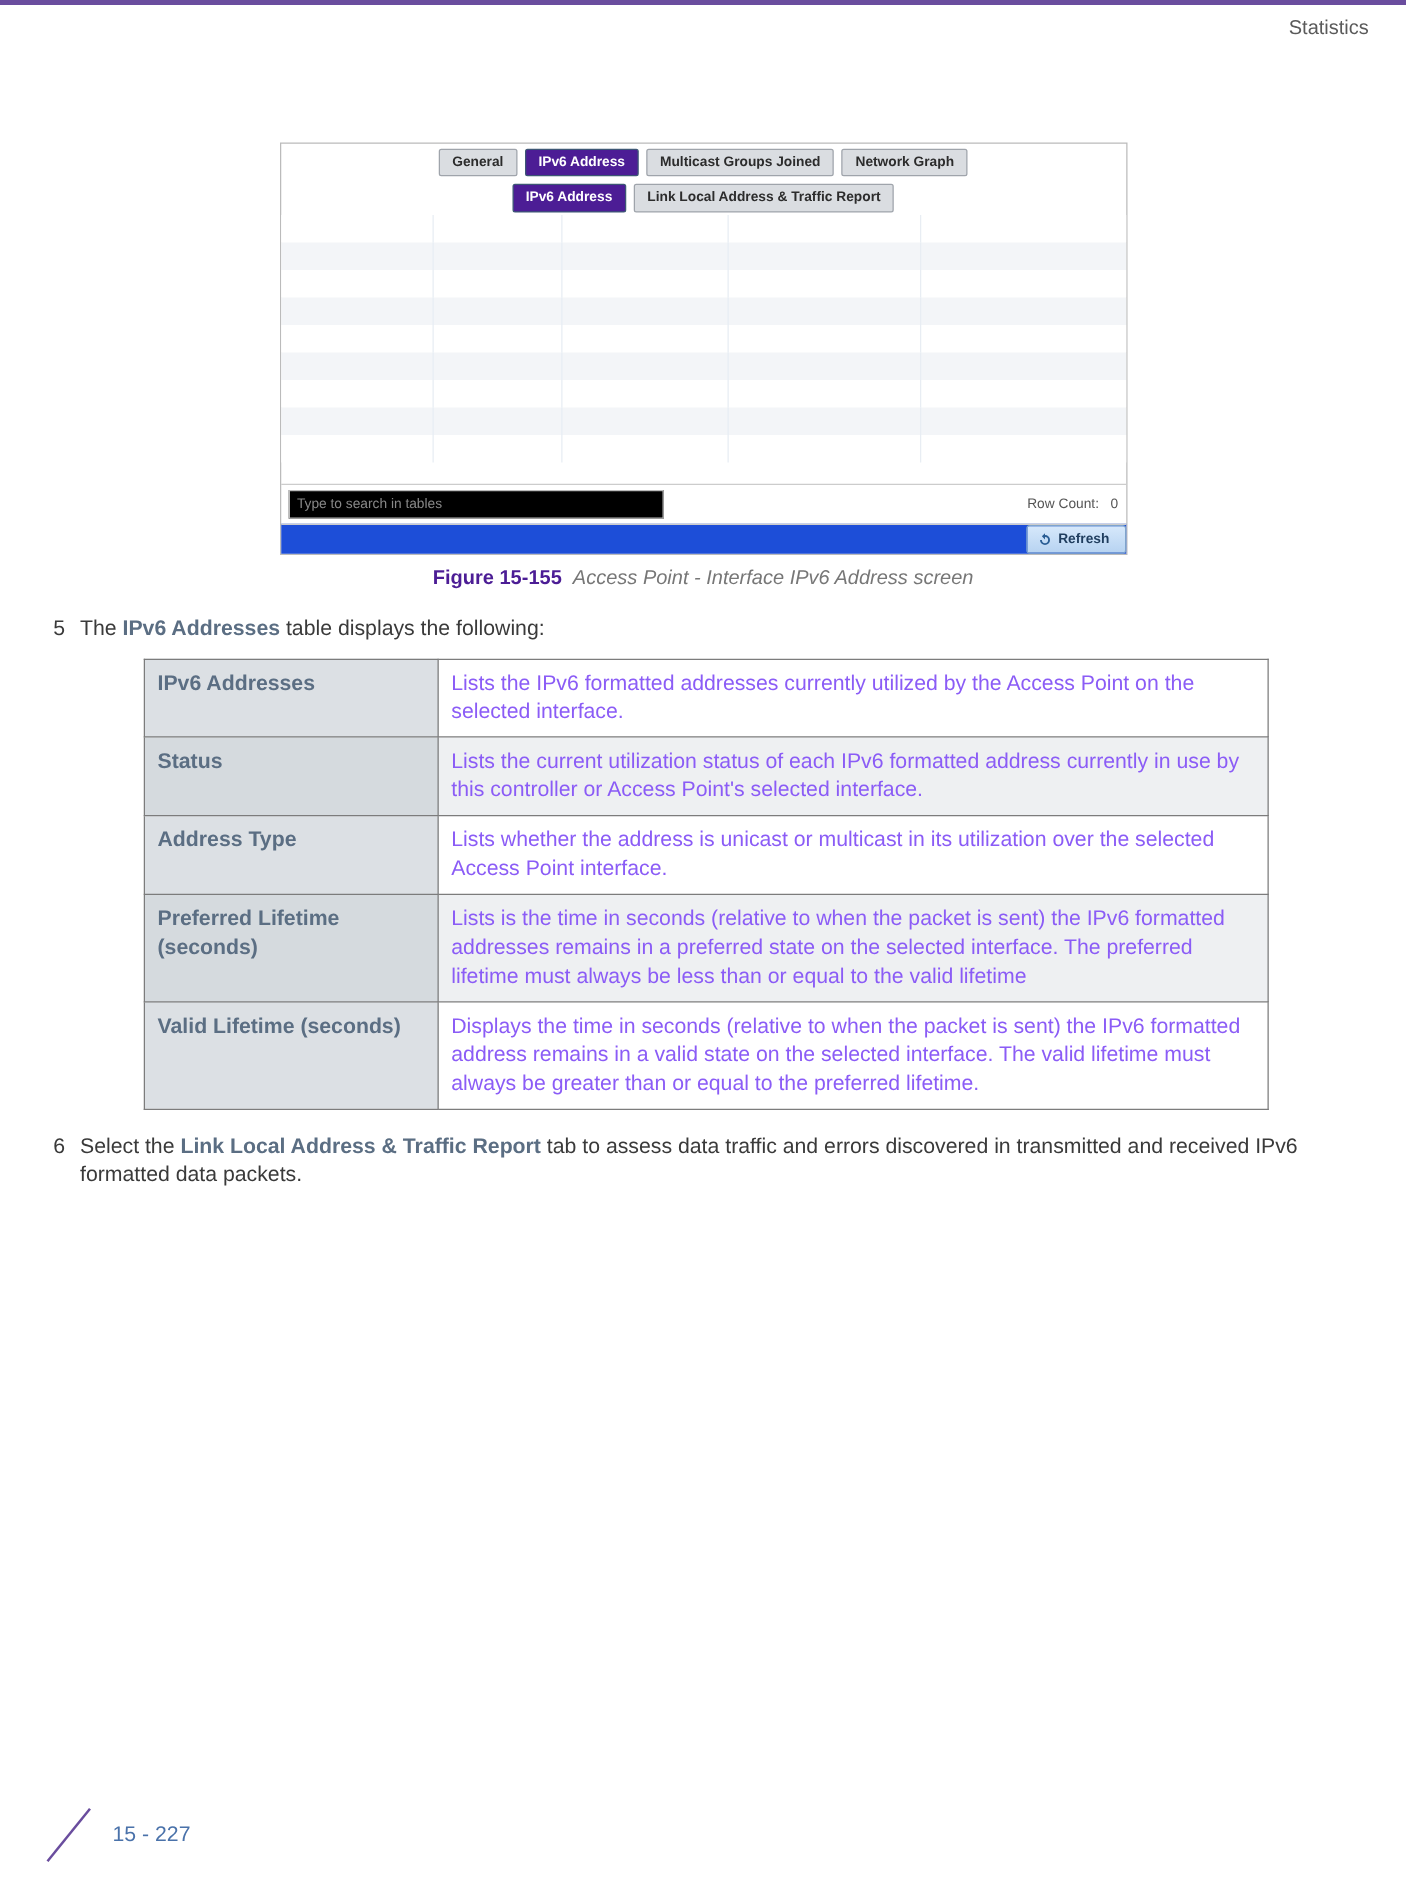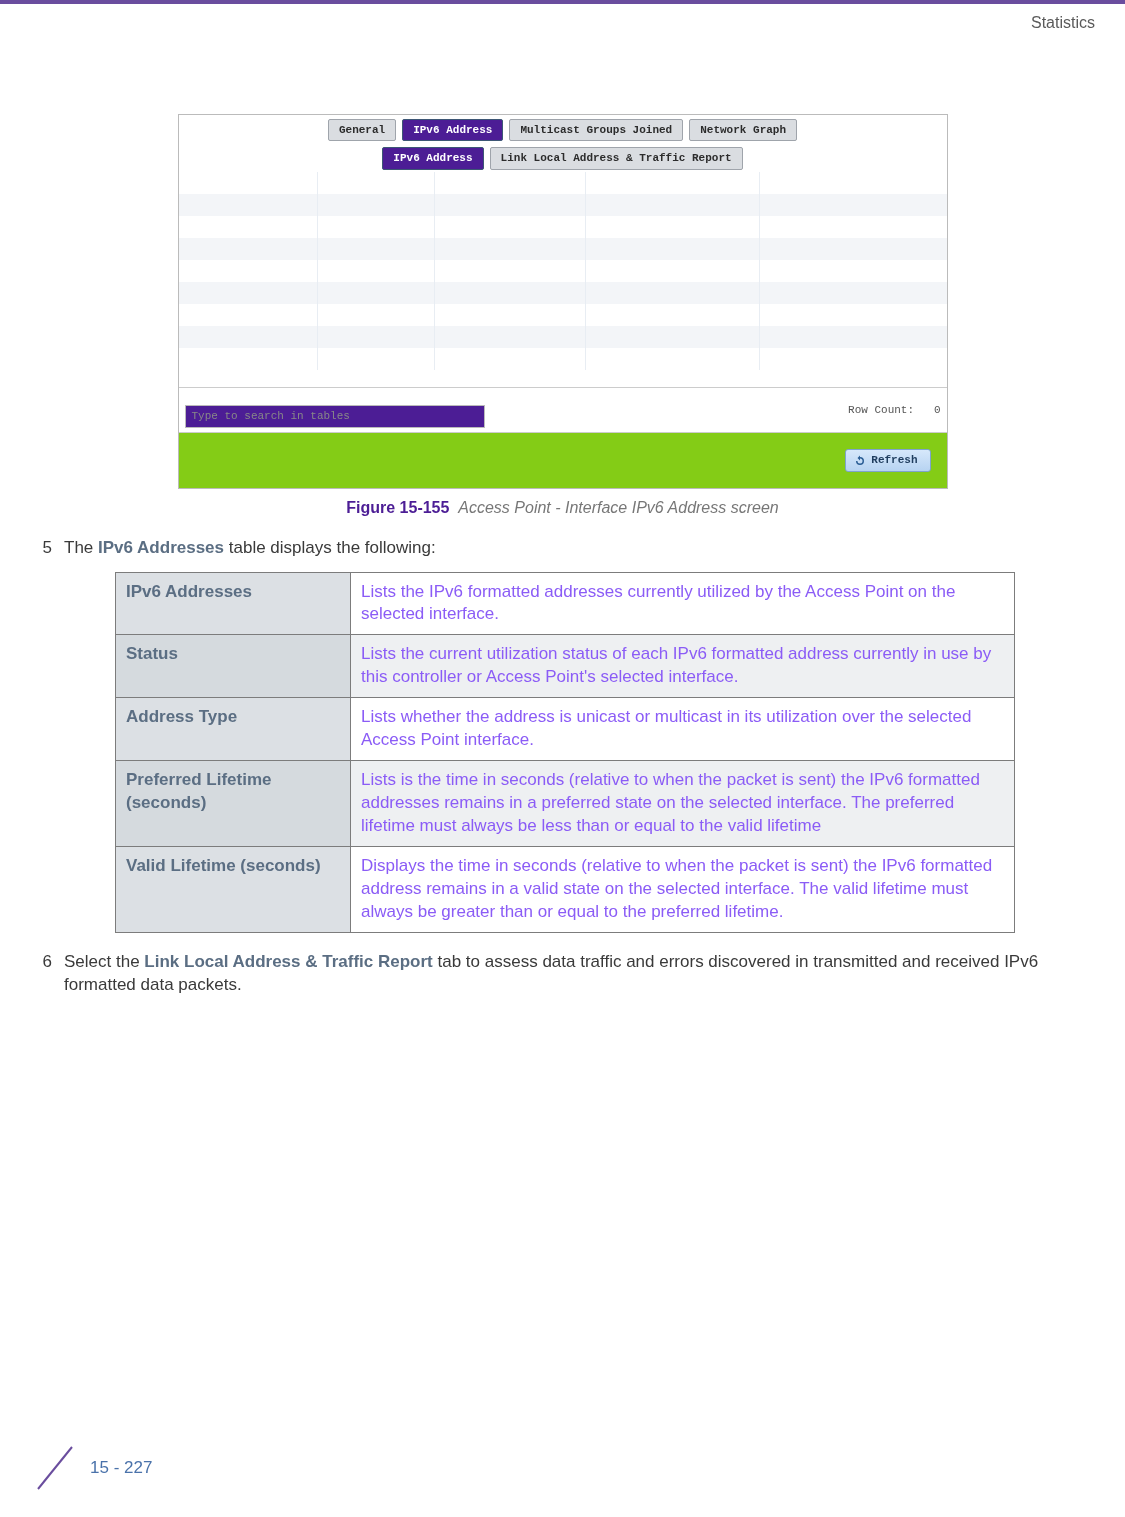--- a/index.html
+++ b/index.html
@@ -18,27 +18,26 @@
     display: flex;
     justify-content: space-between;
     padding: 8px 30px 0 30px;
     font-size: 16px;
     color: #5a5a5a;
   }
   .content { padding: 80px 30px 0 30px; }
 
   
   .screenshot {
-    width: 770px;
+    width: 678px;
     margin: 0 auto;
     border: 1px solid #bbb;
     background: #fff;
     font-size: 12px;
     color: #333;
-    font-family: Liberation Mono, monospace;
   }
   .tabs1, .tabs2 { display: flex; justify-content: center; gap: 6px; padding: 4px 0 2px 0; }
   .tab {
     background: #dadde1;
     border: 1px solid #9fa4ab;
     padding: 3px 10px;
     font-weight: bold;
     font-size: 11px;
     border-radius: 2px;
     color: #2c2c2c;
@@ -69,23 +68,23 @@
   .grid-body .row { display: grid; grid-template-columns: 1.2fr 1fr 1.3fr 1.5fr 1.6fr; height: 22px; }
   .grid-body .row:nth-child(odd){ background:#fff; }
   .grid-body .row:nth-child(even){ background:#f3f5f8; }
   .grid-body .row div { border-right: 1px solid #e8edf3; }
   .grid-body .row div:last-child{ border-right:none; }
   .grid-foot {
     display: flex; justify-content: space-between; align-items:center;
     border-top: 1px solid #ccc; padding: 4px 6px; font-size: 11px; color:#555;
   }
   .searchbox {
-    border: 1px solid #bbb; padding: 3px 6px; width: 300px; color:#888; background:#4c1d95;margin-top:13px;
-  }
-  .refresh-bar { display:flex; justify-content:flex-end; padding:16px; background:#84cc16; border-top:1px solid #ccc;}
+    border: 1px solid #bbb; padding: 3px 6px; width: 300px; color:#888; background:#000000;
+  }
+  .refresh-bar { display:flex; justify-content:flex-end; padding:0; background:#1d4ed8; border-top:1px solid #ccc;}
   .refresh-btn {
     background: linear-gradient(#d6e8fb,#b7d3f1);
     border: 1px solid #7ea4cc; border-radius: 3px;
     padding: 3px 12px 3px 8px; font-size: 11px; font-weight: bold; color:#1f3d5e;
     display:flex; align-items:center; gap:5px;
   }
   .refresh-btn svg { width:12px; height:12px; }
 
   .figure-caption { text-align: center; margin-top: 8px; font-size: 16px; }
   .figure-caption b { color: #4c1d95; }

